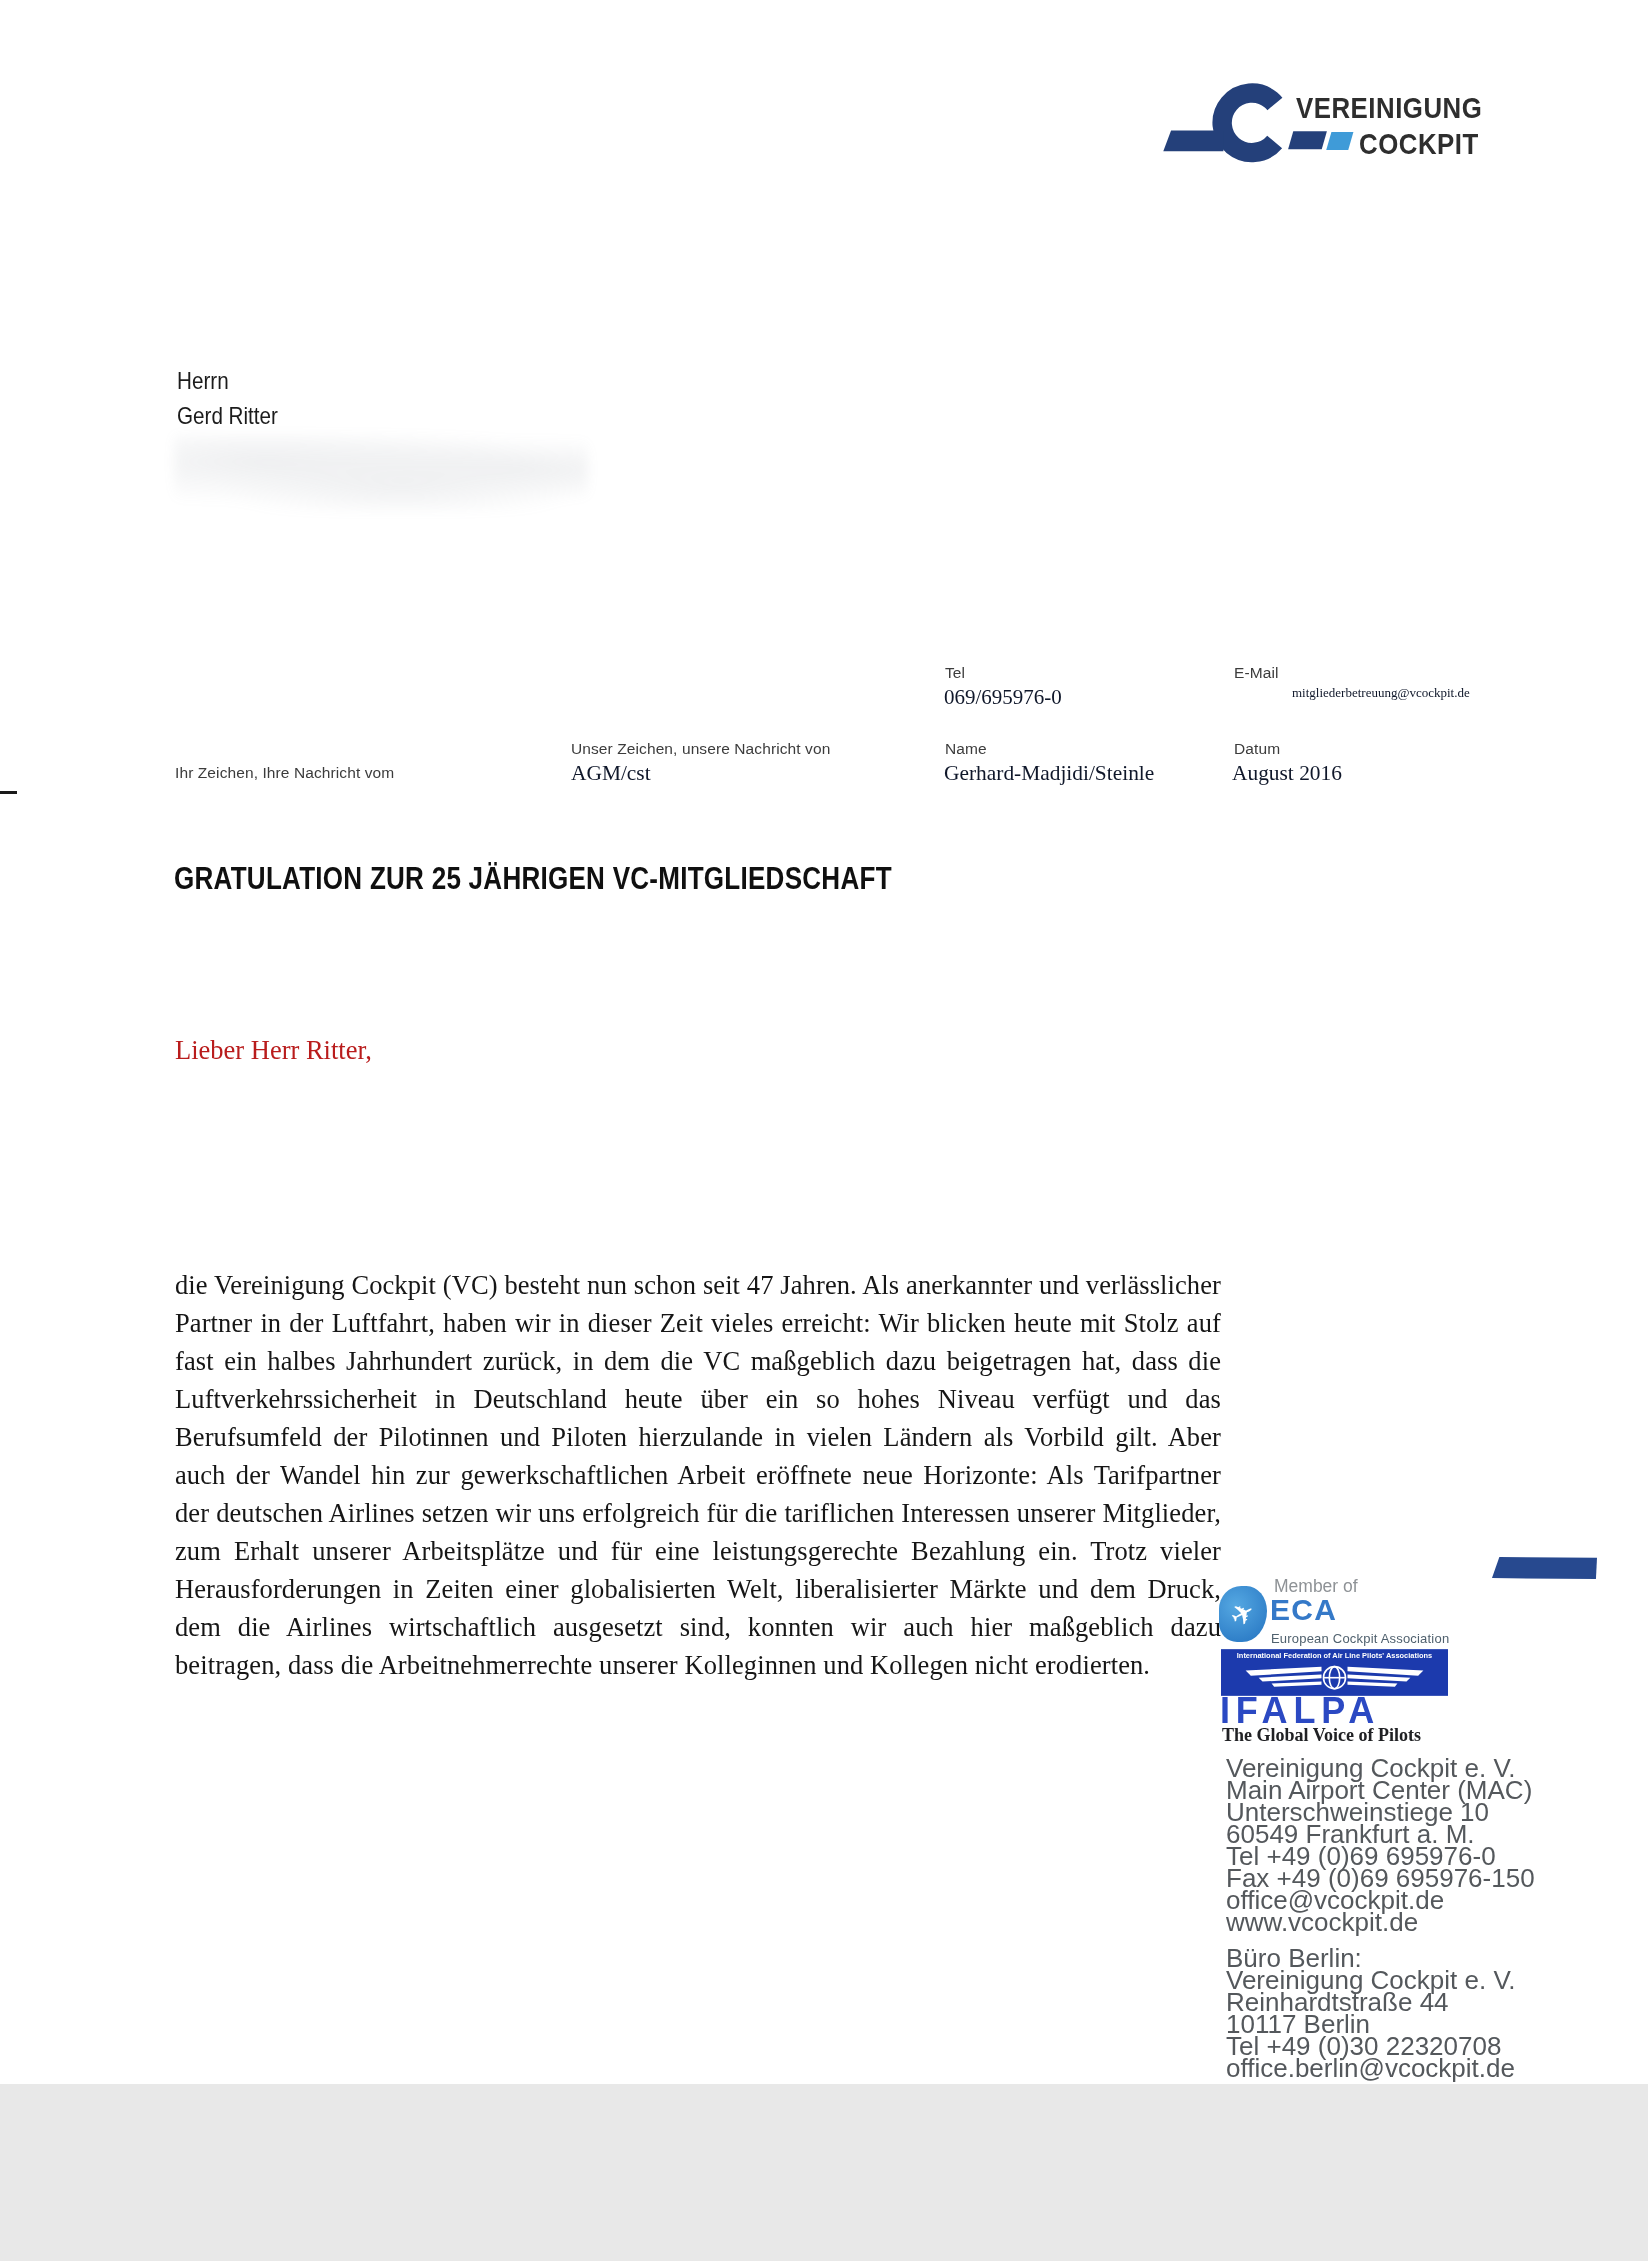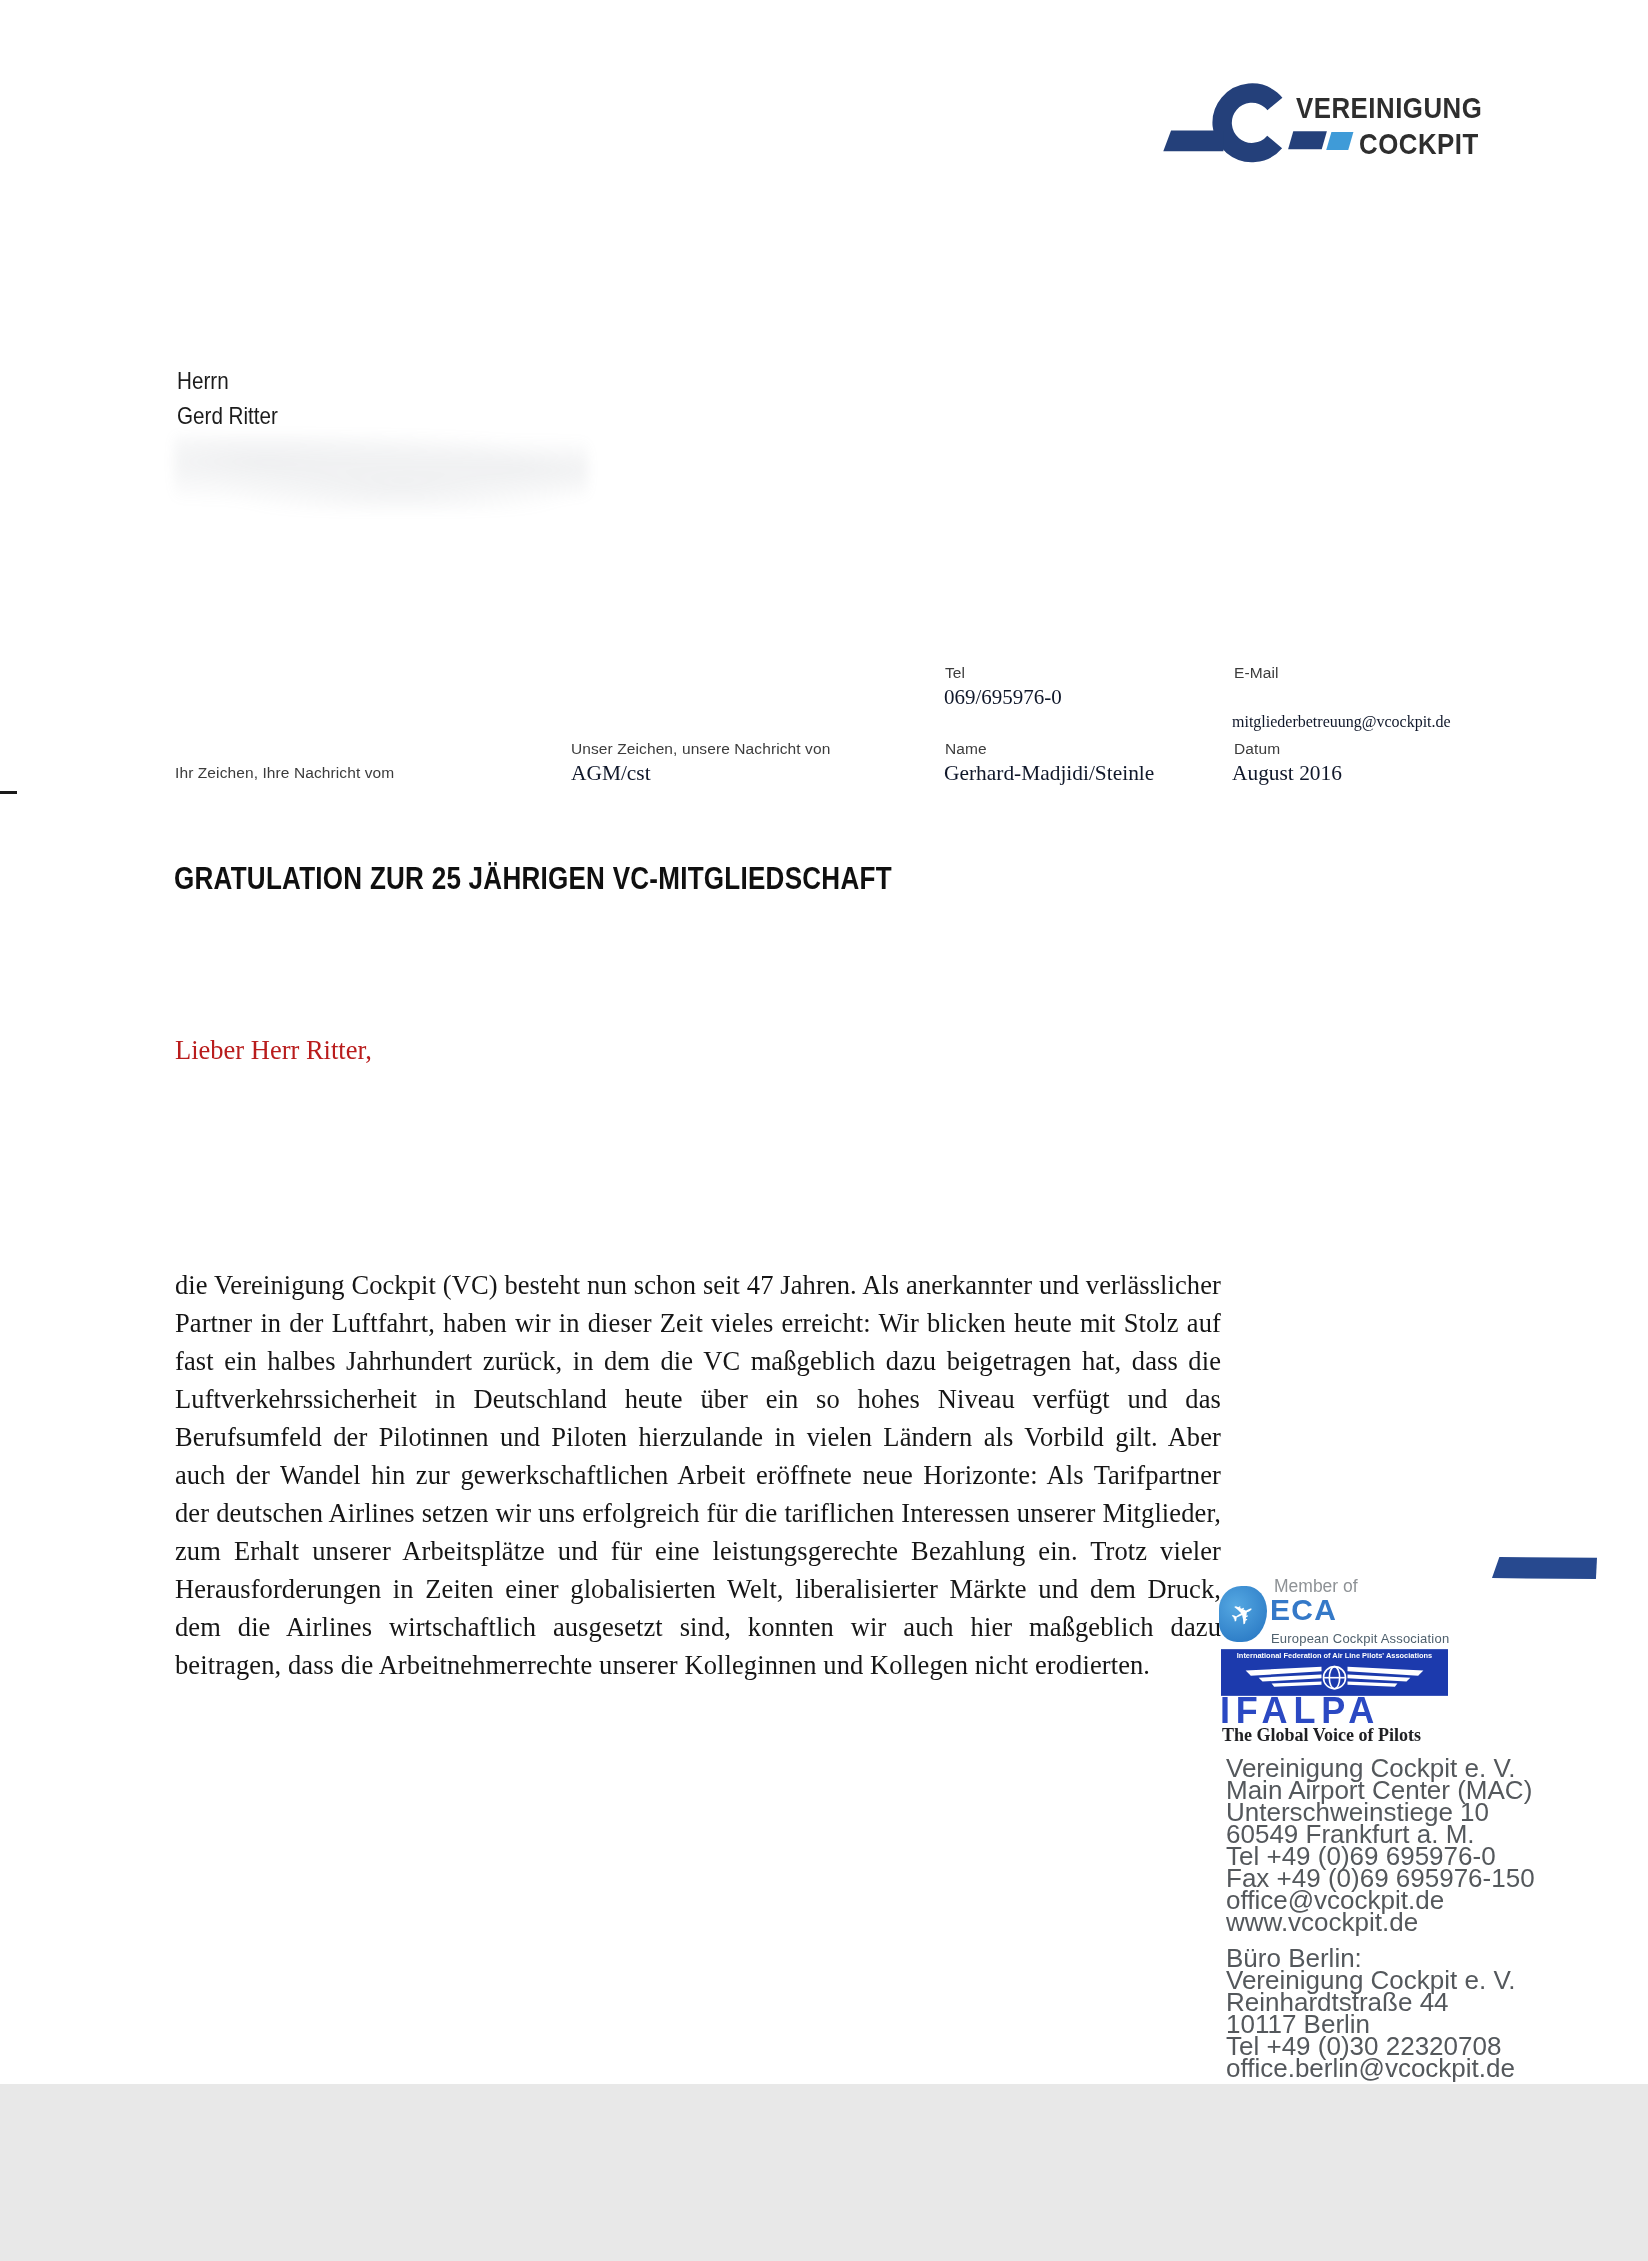--- a/index.html
+++ b/index.html
@@ -48,21 +48,21 @@
   <div class="abs brand cond" style="left:1296px;top:91px;">VEREINIGUNG</div>
   <div class="abs brand cond" style="left:1359px;top:127px;">COCKPIT</div>
 
   <div class="abs recipient-line cond" style="left:177px;top:363px;">Herrn</div>
   <div class="abs recipient-line cond" style="left:177px;top:398px;">Gerd Ritter</div>
   <div class="abs redacted" style="left:174px;top:435px;width:414px;height:76px;"></div>
 
   <div class="abs label" style="left:945px;top:664px;">Tel</div>
   <div class="abs value serif" style="left:944px;top:685px;">069/695976-0</div>
   <div class="abs label" style="left:1234px;top:664px;">E-Mail</div>
-  <div class="abs value serif" style="left:1232px;top:685px;font-size:16px;margin-top:28px;">mitgliederbetreuung@vcockpit.de</div>
+  <div class="abs value serif" style="left:1292px;top:685px;font-size:13px;">mitgliederbetreuung@vcockpit.de</div>
 
   <div class="abs label" style="left:175px;top:740px;margin-top:24px;">Ihr Zeichen, Ihre Nachricht vom</div>
   <div class="abs label" style="left:571px;top:740px;">Unser Zeichen, unsere Nachricht von</div>
   <div class="abs value serif" style="left:571px;top:761px;font-size:21.4px;">AGM/cst</div>
   <div class="abs label" style="left:945px;top:740px;">Name</div>
   <div class="abs value serif" style="left:944px;top:761px;font-size:21.4px;">Gerhard-Madjidi/Steinle</div>
   <div class="abs label" style="left:1234px;top:740px;">Datum</div>
   <div class="abs value serif" style="left:1232px;top:761px;font-size:21.4px;">August 2016</div>
 
   <div class="abs fold" style="left:0px;top:791px;width:17px;height:3.2px;"></div>

